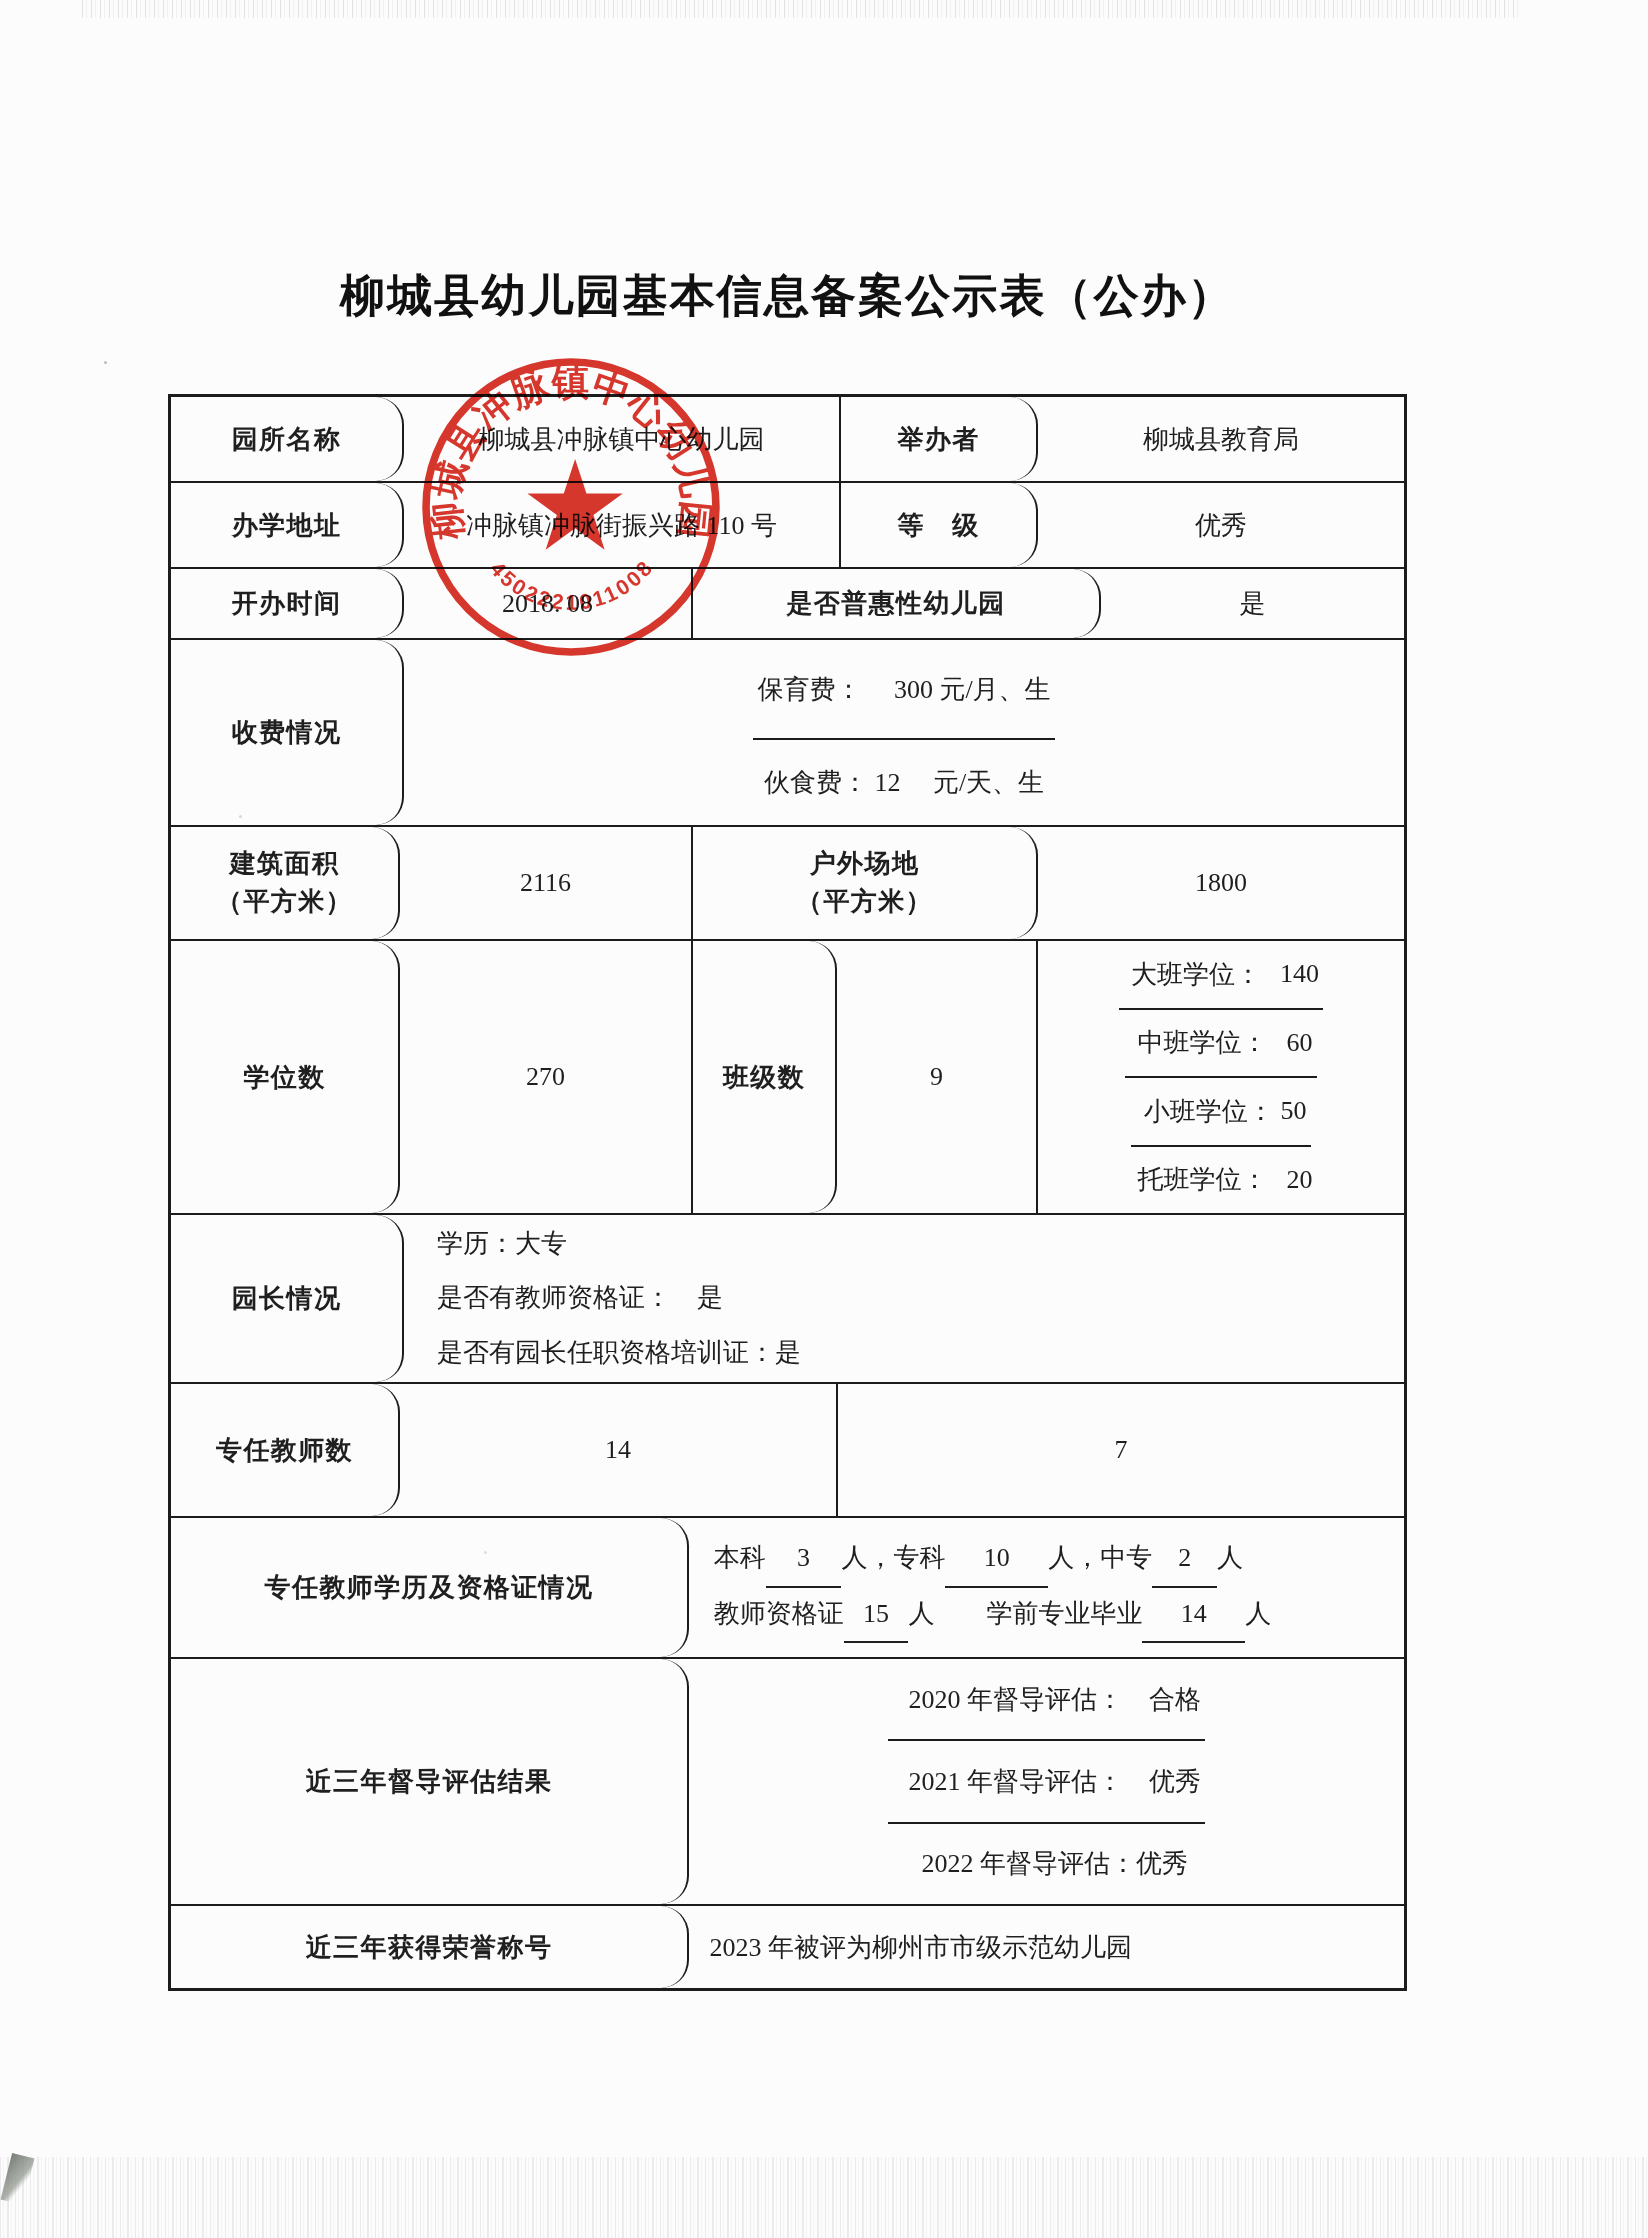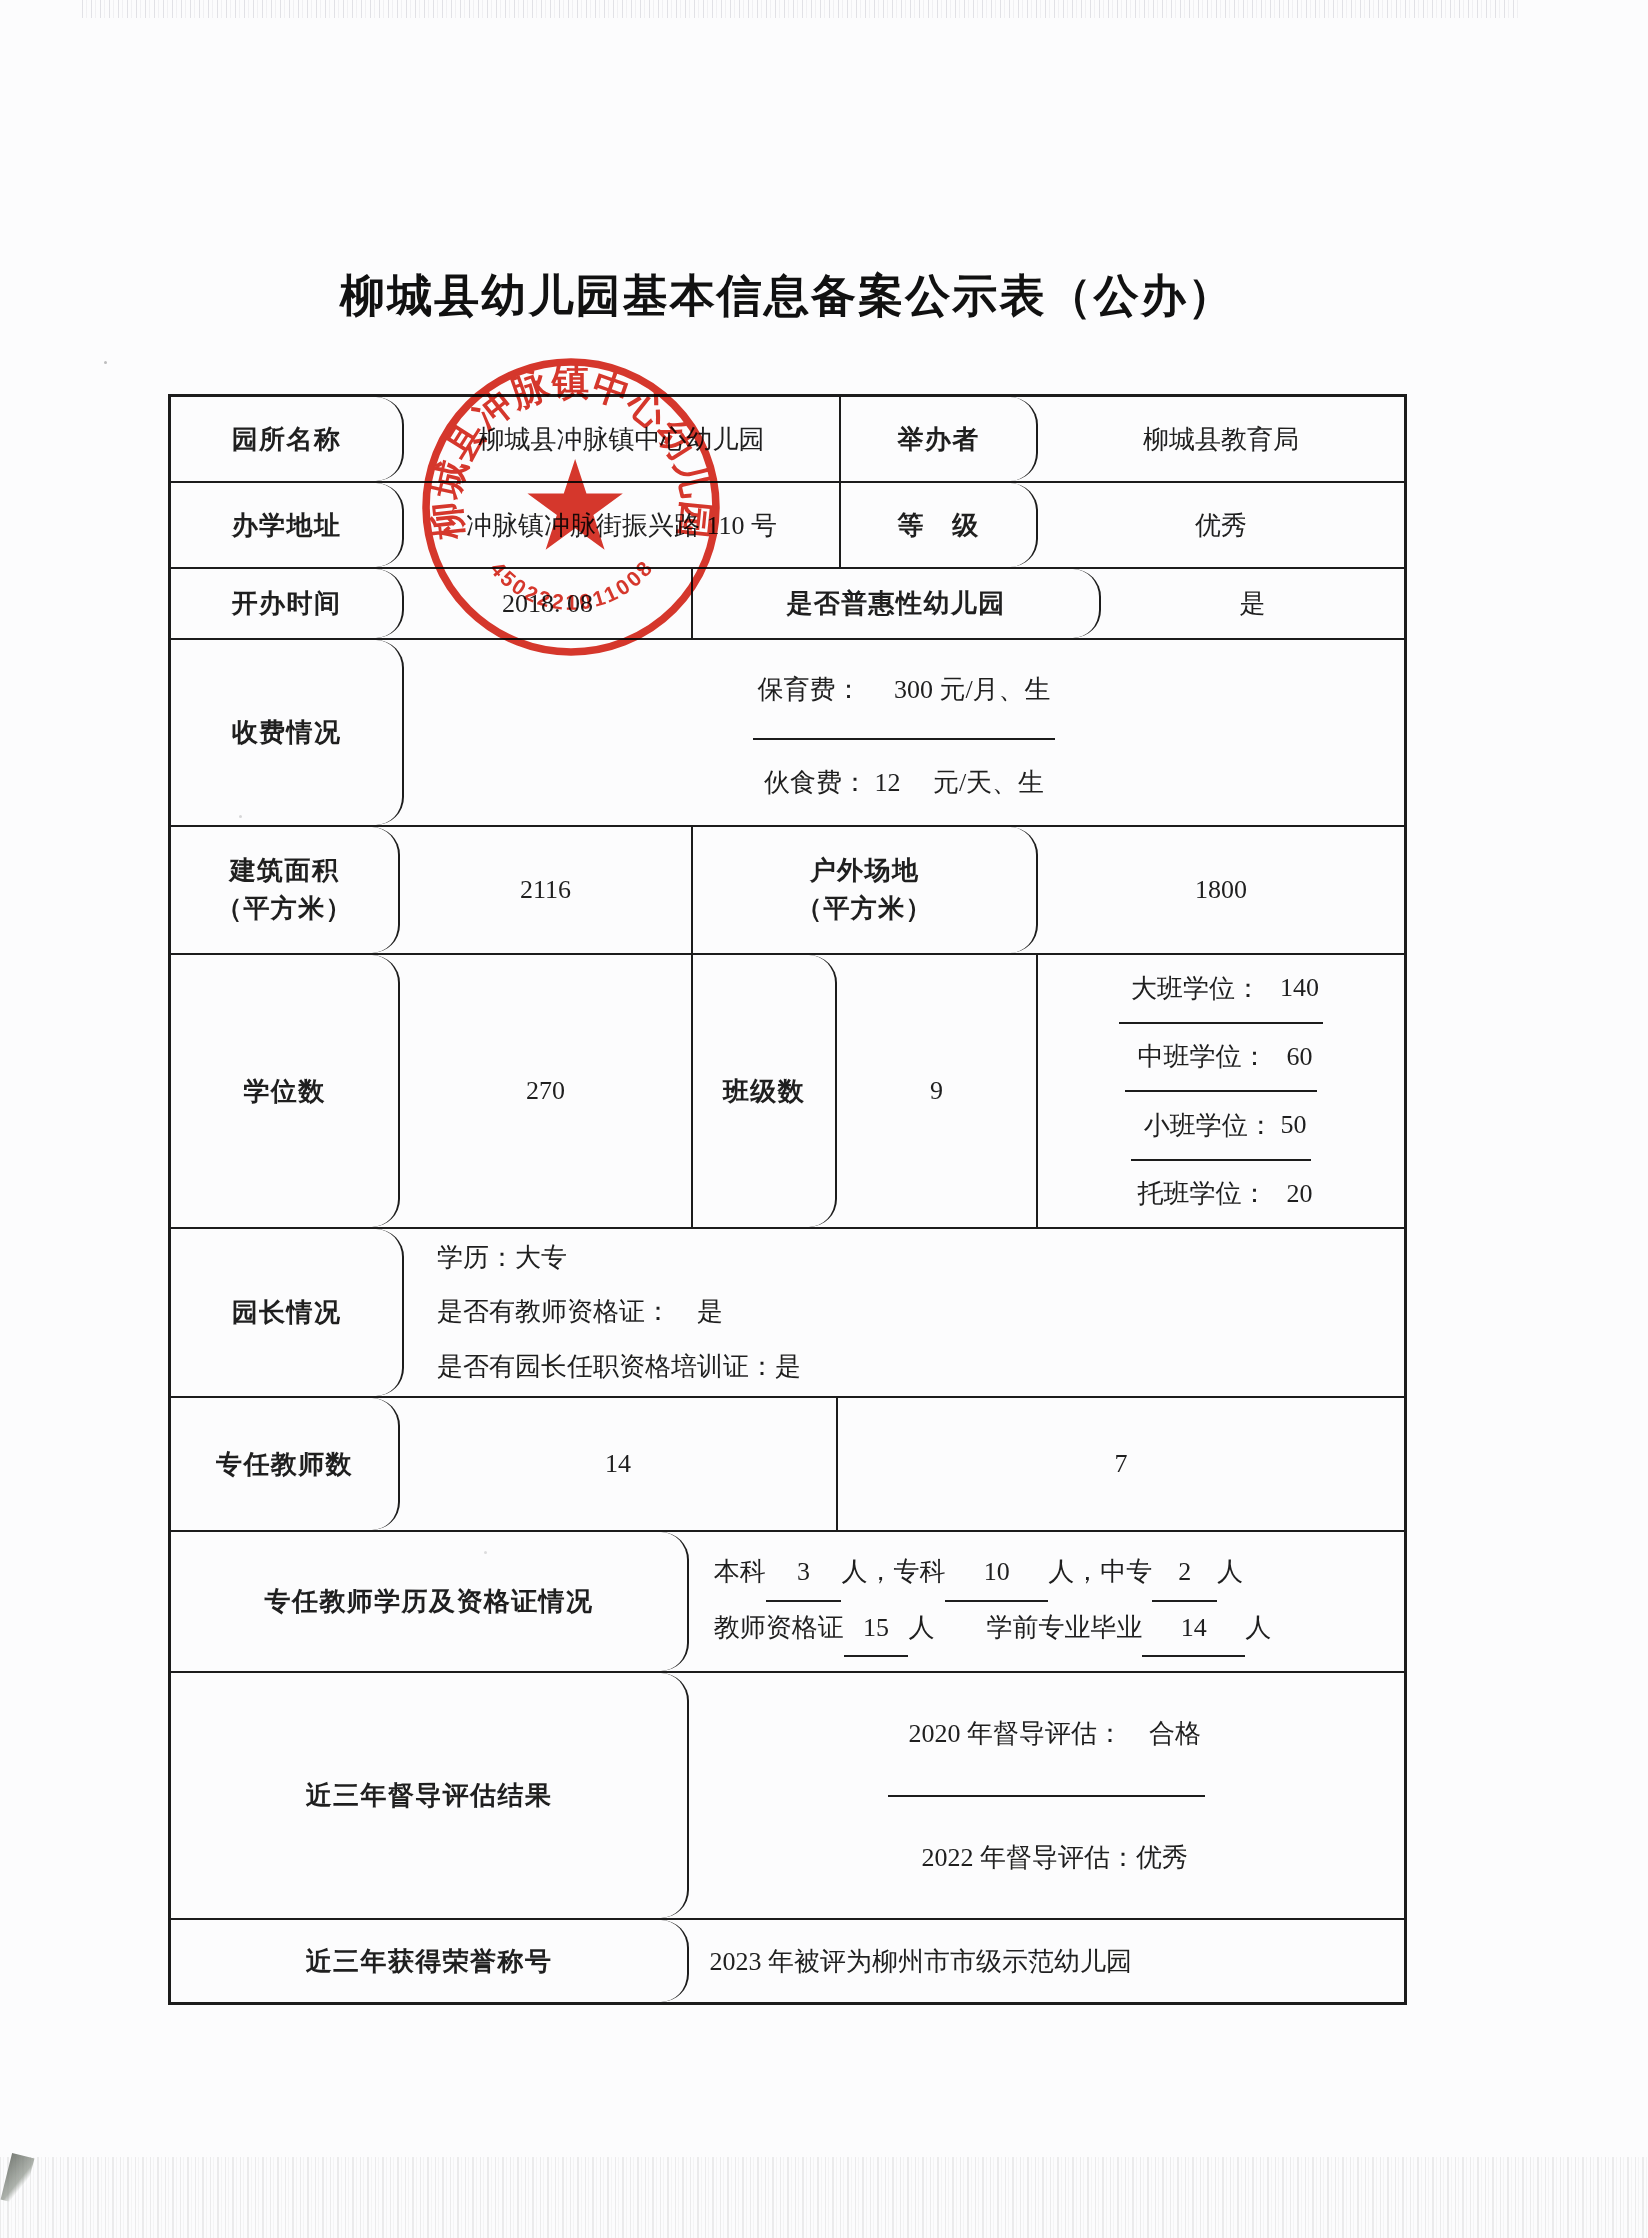--- a/index.html
+++ b/index.html
@@ -134,21 +134,21 @@
     </div>
 
     <div class="t-row" style="height:187px">
       <div class="c lab" style="width:233px">收费情况</div>
       <div class="c grow stack">
         <div class="sub" style="flex:0 0 100px">保育费：　 300 元/月、生</div>
         <div class="sub">伙食费： 12 　元/天、生</div>
       </div>
     </div>
 
-    <div class="t-row" style="height:128px">
+    <div class="t-row" style="height:114px">
       <div class="c lab two-line" style="width:229px">
         <span>建筑面积</span>
         <span>（平方米）</span>
       </div>
       <div class="c" style="width:293px">2116</div>
       <div class="c lab two-line" style="width:345px">
         <span>户外场地</span>
         <span>（平方米）</span>
       </div>
       <div class="c grow">1800</div>
@@ -207,20 +207,21 @@
             <span>教师资格证</span><span class="blank w95">15</span><span>人　　学前专业毕业</span><span class="blank w150">14</span><span>人</span>
           </div>
         </div>
       </div>
     </div>
 
     <div class="t-row" style="height:247px">
       <div class="c lab" style="width:518px">近三年督导评估结果</div>
       <div class="c grow stack">
         <div class="sub left pad-l">2020 年督导评估：　合格</div>
+        <div class="sub left pad-l">2021 年督导评估：　优秀</div>
         <div class="sub left pad-l">2022 年督导评估：优秀</div>
       </div>
     </div>
 
     <div class="t-row" style="height:82px">
       <div class="c lab" style="width:518px">近三年获得荣誉称号</div>
       <div class="c grow left pad-l">2023 年被评为柳州市市级示范幼儿园</div>
     </div>
 
   </div>

